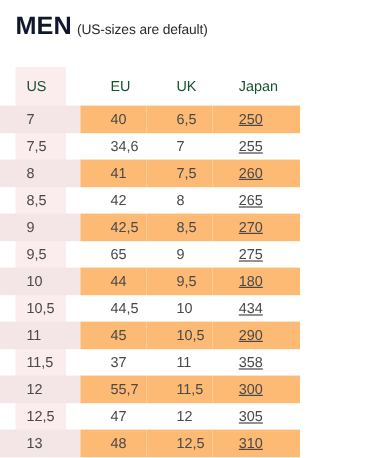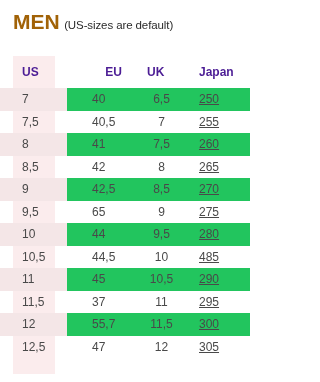--- a/index.html
+++ b/index.html
@@ -19,21 +19,21 @@
   .title-block {
     position: absolute;
     left: 13px;
     top: 11px;
     white-space: nowrap;
     line-height: 1;
   }
   .title-main {
     font-size: 21px;
     font-weight: bold;
-    color: #a16207;
+    color: #0f172a;
     letter-spacing: 0px;
   }
   .title-sub {
     font-size: 11.5px;
     font-weight: normal;
     color: #2b2b2b;
     letter-spacing: -0.1px;
     text-align: center;
   }
 
@@ -61,50 +61,50 @@
     border-collapse: collapse;
     table-layout: fixed;
   }
   col.c-us    { width: 67px; }
   col.c-eu    { width: 55px; }
   col.c-uk    { width: 55px; }
   col.c-jp    { width: 73px; }
 
   thead th {
     font-size: 12px;
-    font-weight: bold;
-    color: #4c1d95;
+    font-weight: normal;
+    color: #14532d;
     text-align: left;
     padding: 0 0 0 0;
     height: 32px;
     vertical-align: middle;
     background: transparent;
   }
   tbody td {
     font-size: 12px;
     font-weight: normal;
     color: #494949;
     text-align: left;
     height: 20.5px;
     vertical-align: middle;
     background: transparent;
   }
   tbody tr.shade td {
-    background: #22c55e;
+    background: #fdba74;
   }
   
   tbody tr.shade td.cell-us {
     background: #f4e6e7;
   }
   .cell-us   { padding-left: 22px; }
   .cell-eu   { padding-left: 25px; }
-  .cell-uk   { padding-left: 25px; text-align: center; }
+  .cell-uk   { padding-left: 25px; }
   .cell-jp   { padding-left: 22px; text-decoration: underline; }
   .head-us   { padding-left: 22px; }
-  .head-eu   { padding-left: 25px; text-align: right; }
+  .head-eu   { padding-left: 25px; }
   .head-uk   { padding-left: 25px; }
   .head-jp   { padding-left: 22px; }
 </style>
 </head>
 <body>
 
 <div class="title-block">
   <span class="title-main">MEN</span>
   <span class="title-sub">(US-sizes are default)</span>
 </div>
@@ -129,21 +129,21 @@
     </thead>
     <tbody id="table-body">
         <tr class="shade">
           <td class="cell-us">7</td>
           <td class="cell-eu">40</td>
           <td class="cell-uk">6,5</td>
           <td class="cell-jp">250</td>
         </tr>
         <tr>
           <td class="cell-us">7,5</td>
-          <td class="cell-eu">40,5</td>
+          <td class="cell-eu">34,6</td>
           <td class="cell-uk">7</td>
           <td class="cell-jp">255</td>
         </tr>
         <tr class="shade">
           <td class="cell-us">8</td>
           <td class="cell-eu">41</td>
           <td class="cell-uk">7,5</td>
           <td class="cell-jp">260</td>
         </tr>
         <tr>
@@ -161,47 +161,53 @@
         <tr>
           <td class="cell-us">9,5</td>
           <td class="cell-eu">65</td>
           <td class="cell-uk">9</td>
           <td class="cell-jp">275</td>
         </tr>
         <tr class="shade">
           <td class="cell-us">10</td>
           <td class="cell-eu">44</td>
           <td class="cell-uk">9,5</td>
-          <td class="cell-jp">280</td>
+          <td class="cell-jp">180</td>
         </tr>
         <tr>
           <td class="cell-us">10,5</td>
           <td class="cell-eu">44,5</td>
           <td class="cell-uk">10</td>
-          <td class="cell-jp">485</td>
+          <td class="cell-jp">434</td>
         </tr>
         <tr class="shade">
           <td class="cell-us">11</td>
           <td class="cell-eu">45</td>
           <td class="cell-uk">10,5</td>
           <td class="cell-jp">290</td>
         </tr>
         <tr>
           <td class="cell-us">11,5</td>
           <td class="cell-eu">37</td>
           <td class="cell-uk">11</td>
-          <td class="cell-jp">295</td>
+          <td class="cell-jp">358</td>
         </tr>
         <tr class="shade">
           <td class="cell-us">12</td>
           <td class="cell-eu">55,7</td>
           <td class="cell-uk">11,5</td>
           <td class="cell-jp">300</td>
         </tr>
         <tr>
           <td class="cell-us">12,5</td>
           <td class="cell-eu">47</td>
           <td class="cell-uk">12</td>
           <td class="cell-jp">305</td>
         </tr>
+        <tr class="shade">
+          <td class="cell-us">13</td>
+          <td class="cell-eu">48</td>
+          <td class="cell-uk">12,5</td>
+          <td class="cell-jp">310</td>
+        </tr>
       </tbody>
   </table>
 </div>
 
 </body></html>

